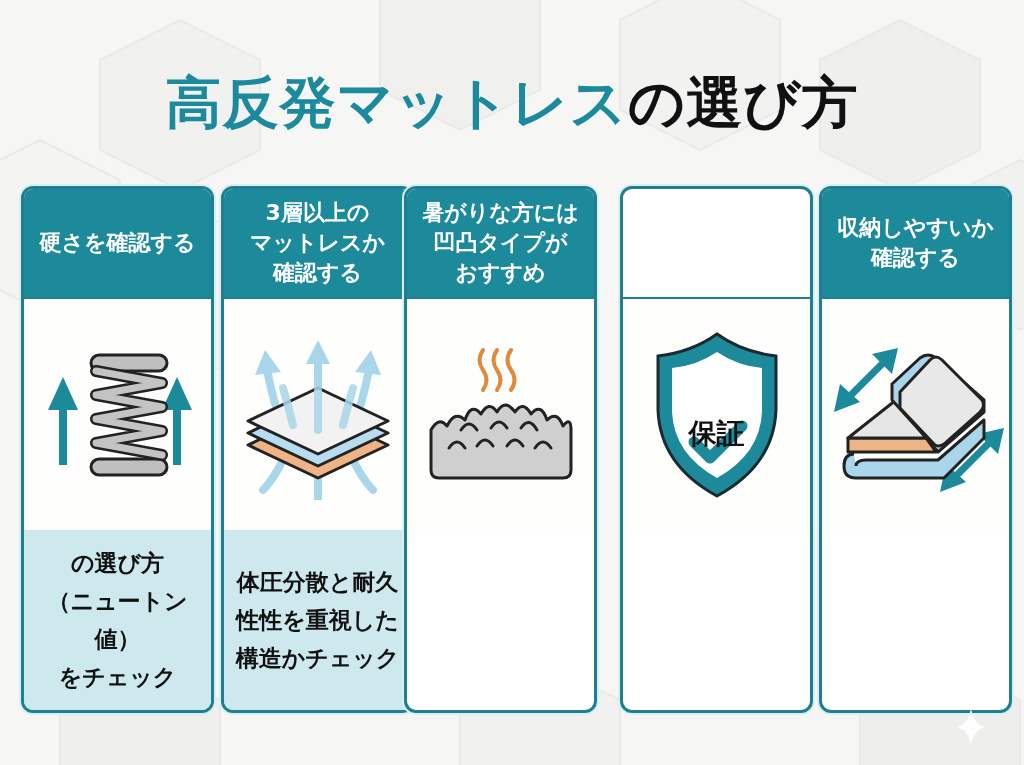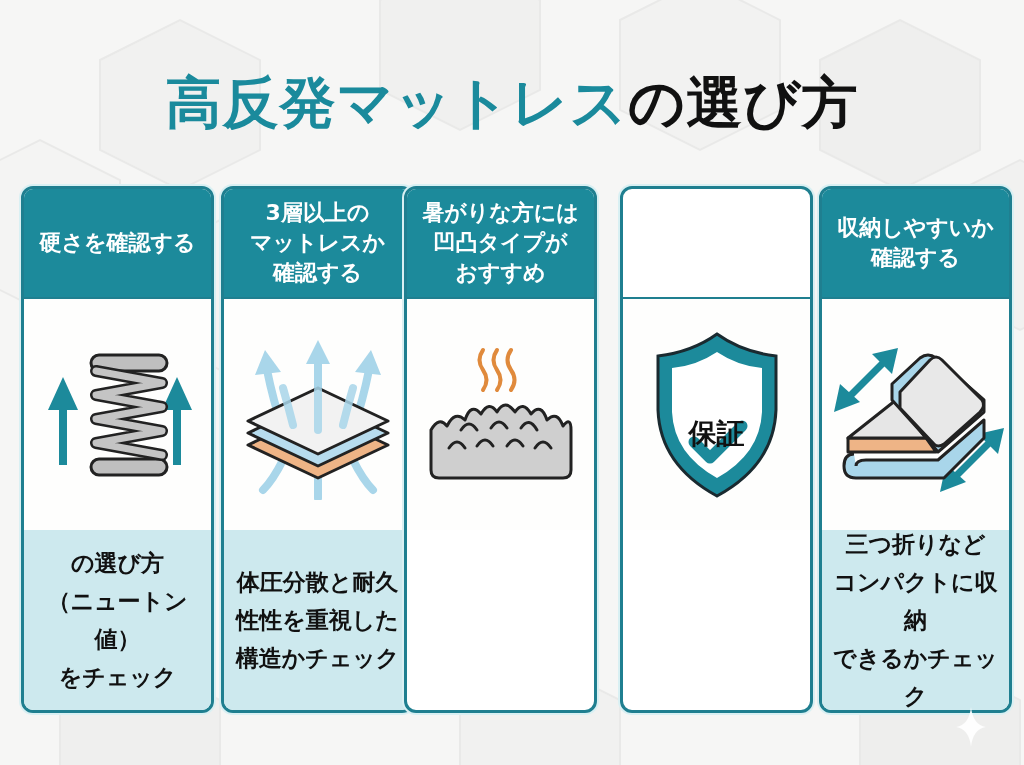--- a/index.html
+++ b/index.html
@@ -174,22 +174,19 @@
           <polygon points="114,172 120,144 140,162"></polygon>
           <polygon points="178,108 152,114 172,134"></polygon>
         </g>
         <path d="M28,134 Q18,134 18,146 Q18,158 30,158 L118,158 L158,118 L158,100 L112,140 L40,140 Q30,140 30,146" fill="#a9d6ea" stroke="#222" stroke-width="3" stroke-linejoin="round"></path>
         <polygon points="22,118 100,118 110,132 22,132" fill="#eeb486" stroke="#222" stroke-width="3" stroke-linejoin="round"></polygon>
         <polygon points="22,118 70,80 100,118" fill="#e6e6e6" stroke="#222" stroke-width="3" stroke-linejoin="round"></polygon>
         <path d="M66,80 L104,122 L112,132 L158,92 L158,80 L110,38 Q102,32 94,38 L66,64 Z" fill="#a9d6ea" stroke="#222" stroke-width="3" stroke-linejoin="round"></path>
         <path d="M74,72 L104,40 Q110,34 116,40 L156,80 Q160,86 154,92 L118,124 Q112,128 108,124 L74,88 Z" fill="#e8e8e8" stroke="#222" stroke-width="3" stroke-linejoin="round"></path>
       </svg>
     </div>
-    <div class="card-desc">三つ折りなど
-コンパクトに収納
-できるかチェック</div>
   </div>
 
 </div>
 
 <svg class="sparkle" width="30" height="40" viewBox="0 0 30 40">
   <path d="M15,0 Q17,18 30,20 Q17,22 15,40 Q13,22 0,20 Q13,18 15,0 Z" fill="#ffffff" opacity="0.9"></path>
 </svg>
 
 </body></html>

